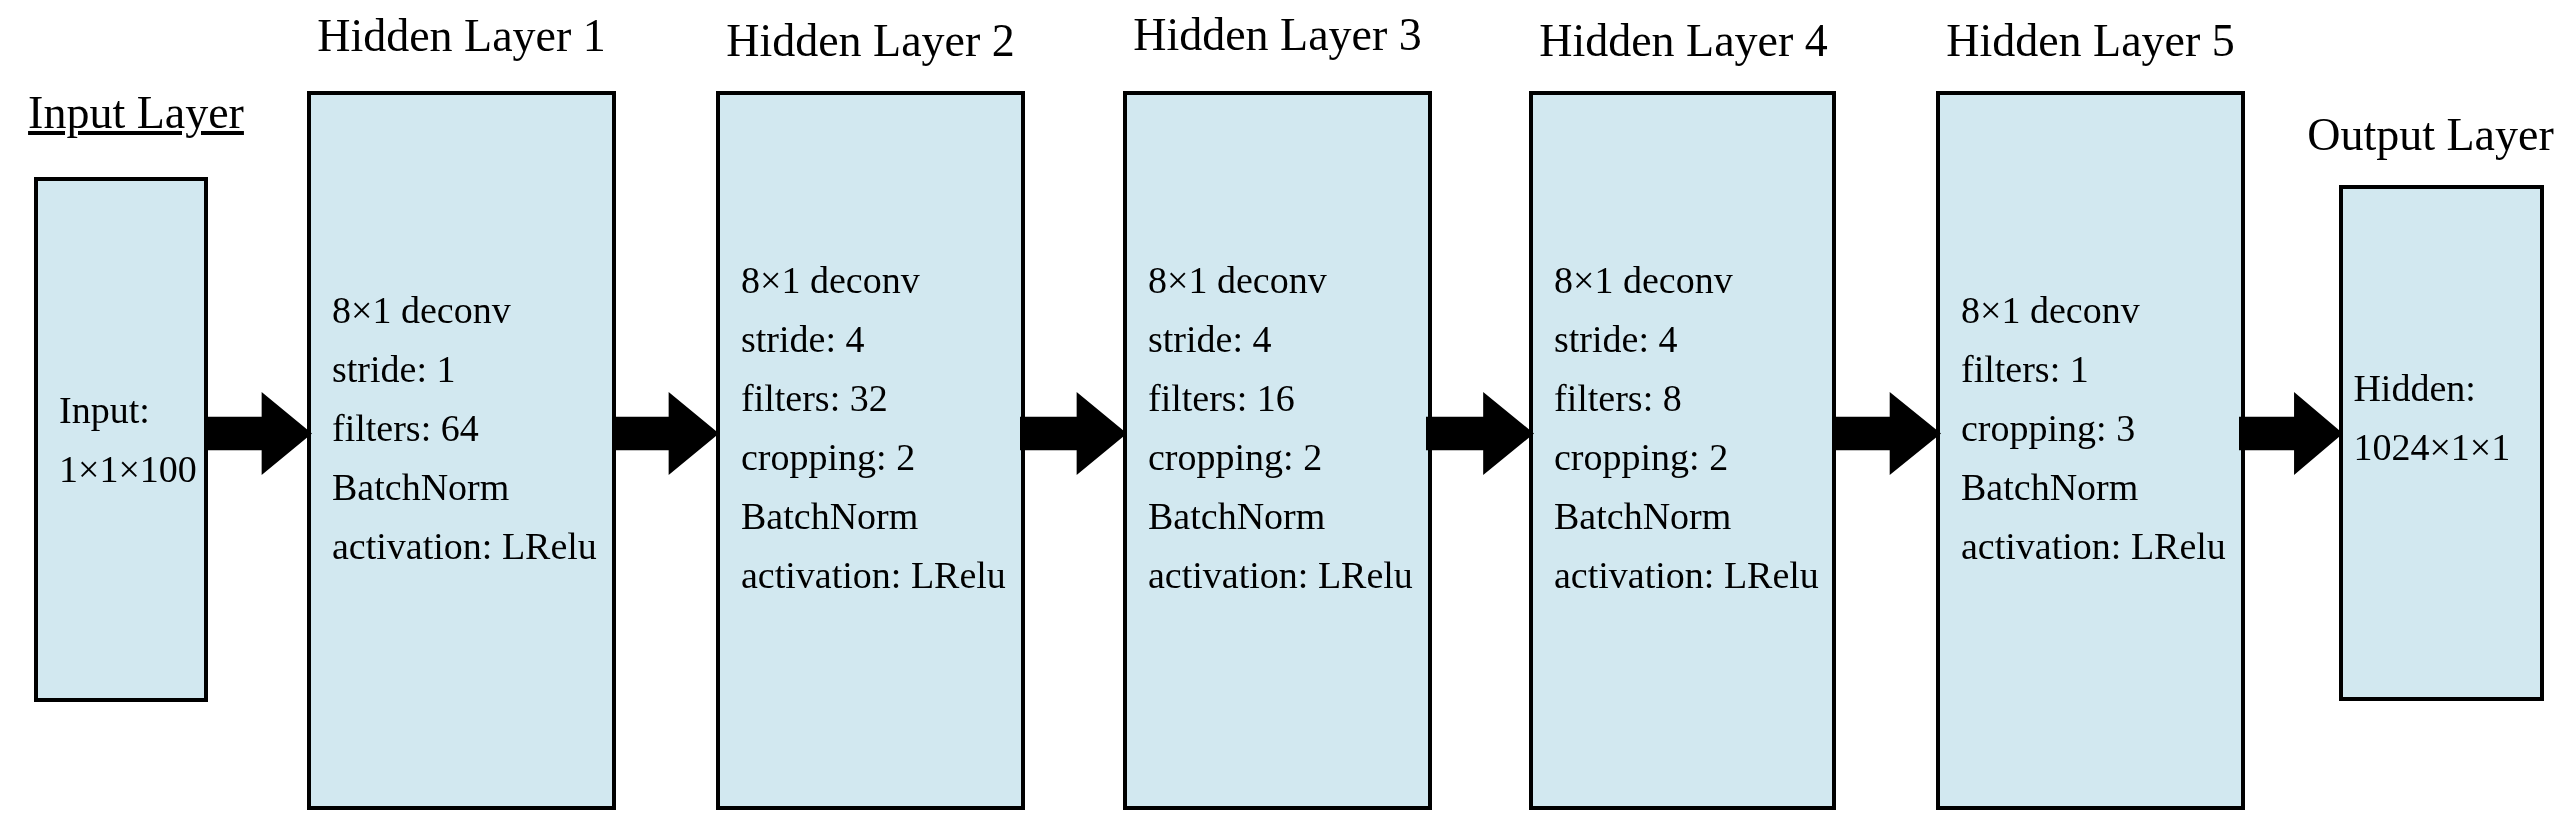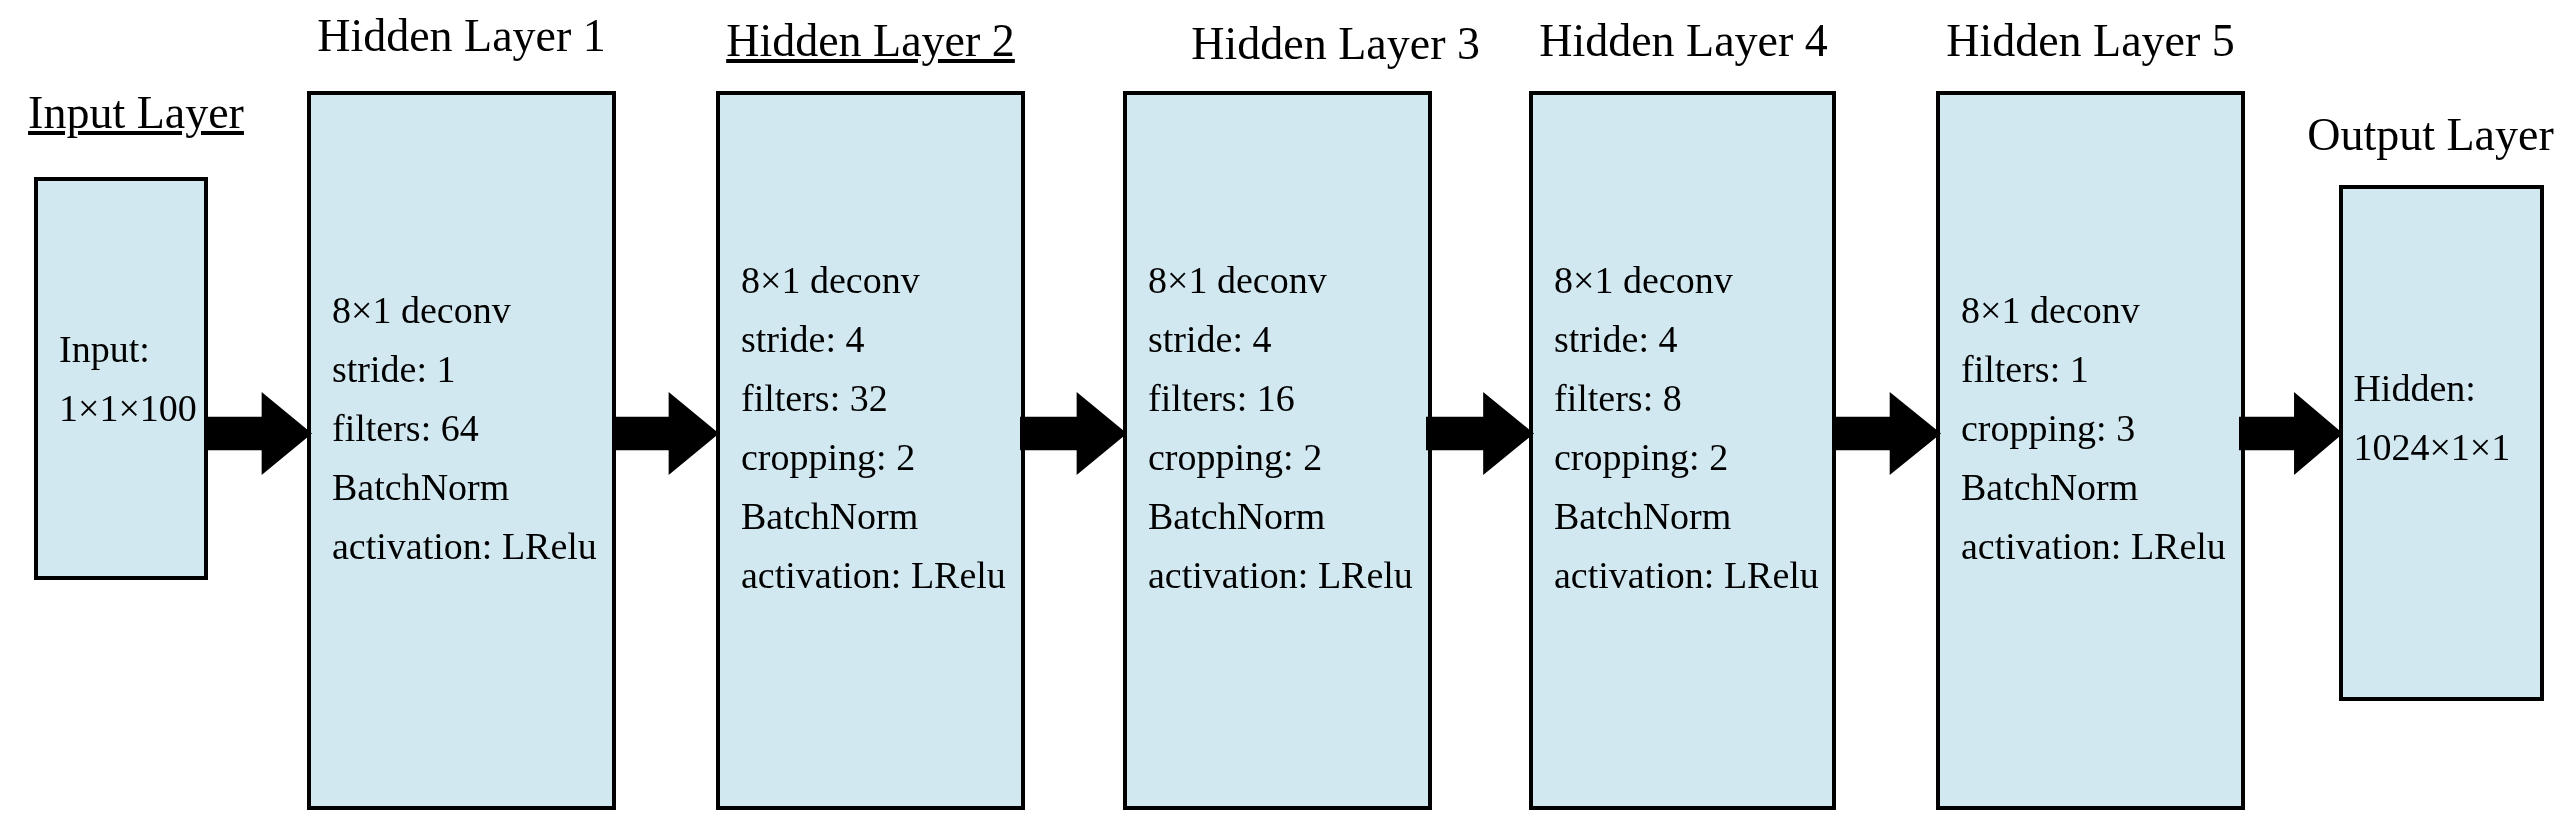--- a/index.html
+++ b/index.html
@@ -41,32 +41,32 @@
     font-size:38px;
     line-height:59px;
     white-space:nowrap;
   }
   .hidden .box-lines{padding-left:21px;padding-bottom:45px;}
   .io .box-lines{padding-left:21px;}
   .out .box-lines{padding-left:10.4px;padding-bottom:50px;}
   .arrow{position:absolute;top:392px;height:83px;}
   .arrow svg{display:block;width:100%;height:100%;color:var(--arrow);}
   
-  #box-input  {left:34px;  top:177px; width:174px; height:403px;}
+  #box-input  {left:34px;  top:177px; width:174px; height:525px;}
   #box-h1     {left:307px; top:91px; width:309px; height:719px;}
   #box-h2     {left:716px; top:91px; width:309px; height:719px;}
   #box-h3     {left:1123px;top:91px; width:309px; height:719px;}
   #box-h4     {left:1529px;top:91px; width:307px; height:719px;}
   #box-h5     {left:1936px;top:91px; width:309px; height:719px;}
   #box-output {left:2339px;top:185px; width:205px; height:516px;}
   
   #title-input  {left:0px;   top:85px; width:272px;text-decoration:underline;}
   #title-h1     {left:259px; top:8px;  width:405px;}
-  #title-h2     {left:668px; top:12.8px;  width:405px;text-decoration:underline;}
-  #title-h3     {left:1075px;top:16px;  width:405px;text-align:right;}
+  #title-h2     {left:668px; top:12.8px;  width:405px;}
+  #title-h3     {left:1075px;top:7px;  width:405px;}
   #title-h4     {left:1481px;top:12.8px;  width:405px;}
   #title-h5     {left:1888px;top:12.8px;  width:405px;text-align:center;}
   #title-output {left:2228px;top:107px; width:405px;}
   
   #arrow-1{left:205px; width:107px;}
   #arrow-2{left:612px; width:107px;}
   #arrow-3{left:1020px;width:107px;}
   #arrow-4{left:1426px;width:108px;}
   #arrow-5{left:1832px;width:109px;}
   #arrow-6{left:2239px;width:104px;}

